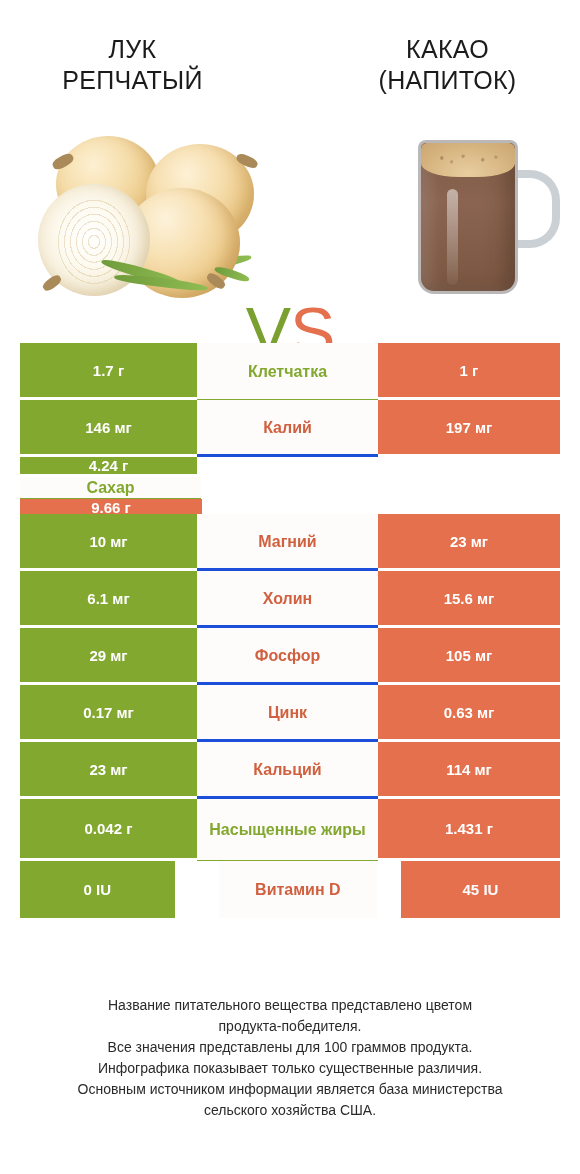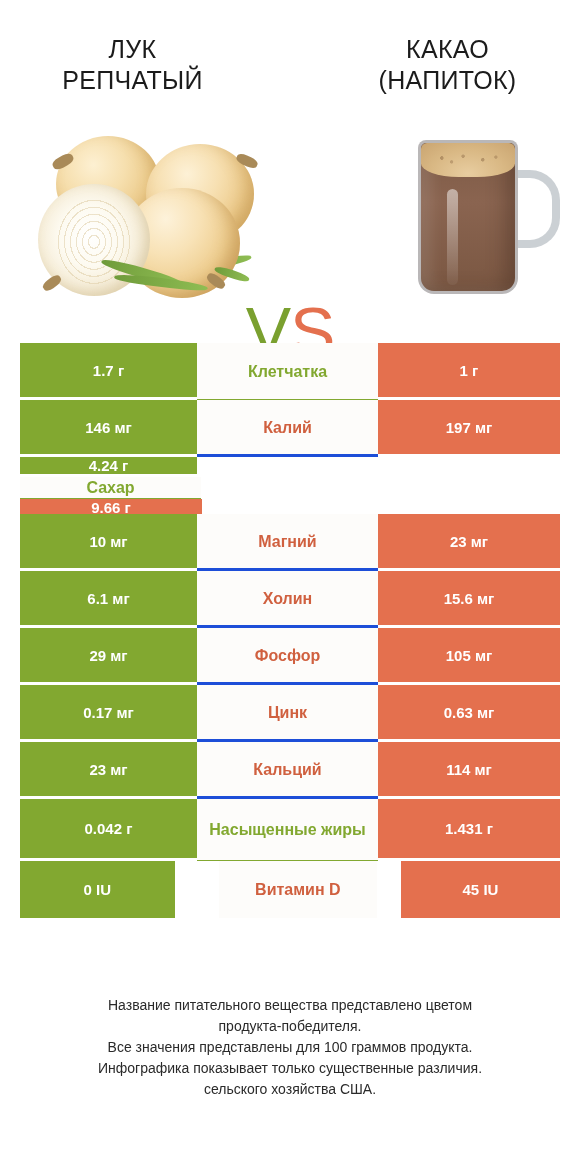--- a/index.html
+++ b/index.html
@@ -225,16 +225,17 @@
         <div class="cell c-mid win-orange">Витамин D</div>
         <div class="cell c-right">45 IU</div>
       </div>
     </div>
 
   <div class="footer">
     <div>Название питательного вещества представлено цветом</div>
     <div>продукта-победителя.</div>
     <div>Все значения представлены для 100 граммов продукта.</div>
     <div>Инфографика показывает только существенные различия.</div>
+    <div>Основным источником информации является база министерства</div>
     <div>сельского хозяйства США.</div>
   </div>
 
 </div>
 
 </body></html>

